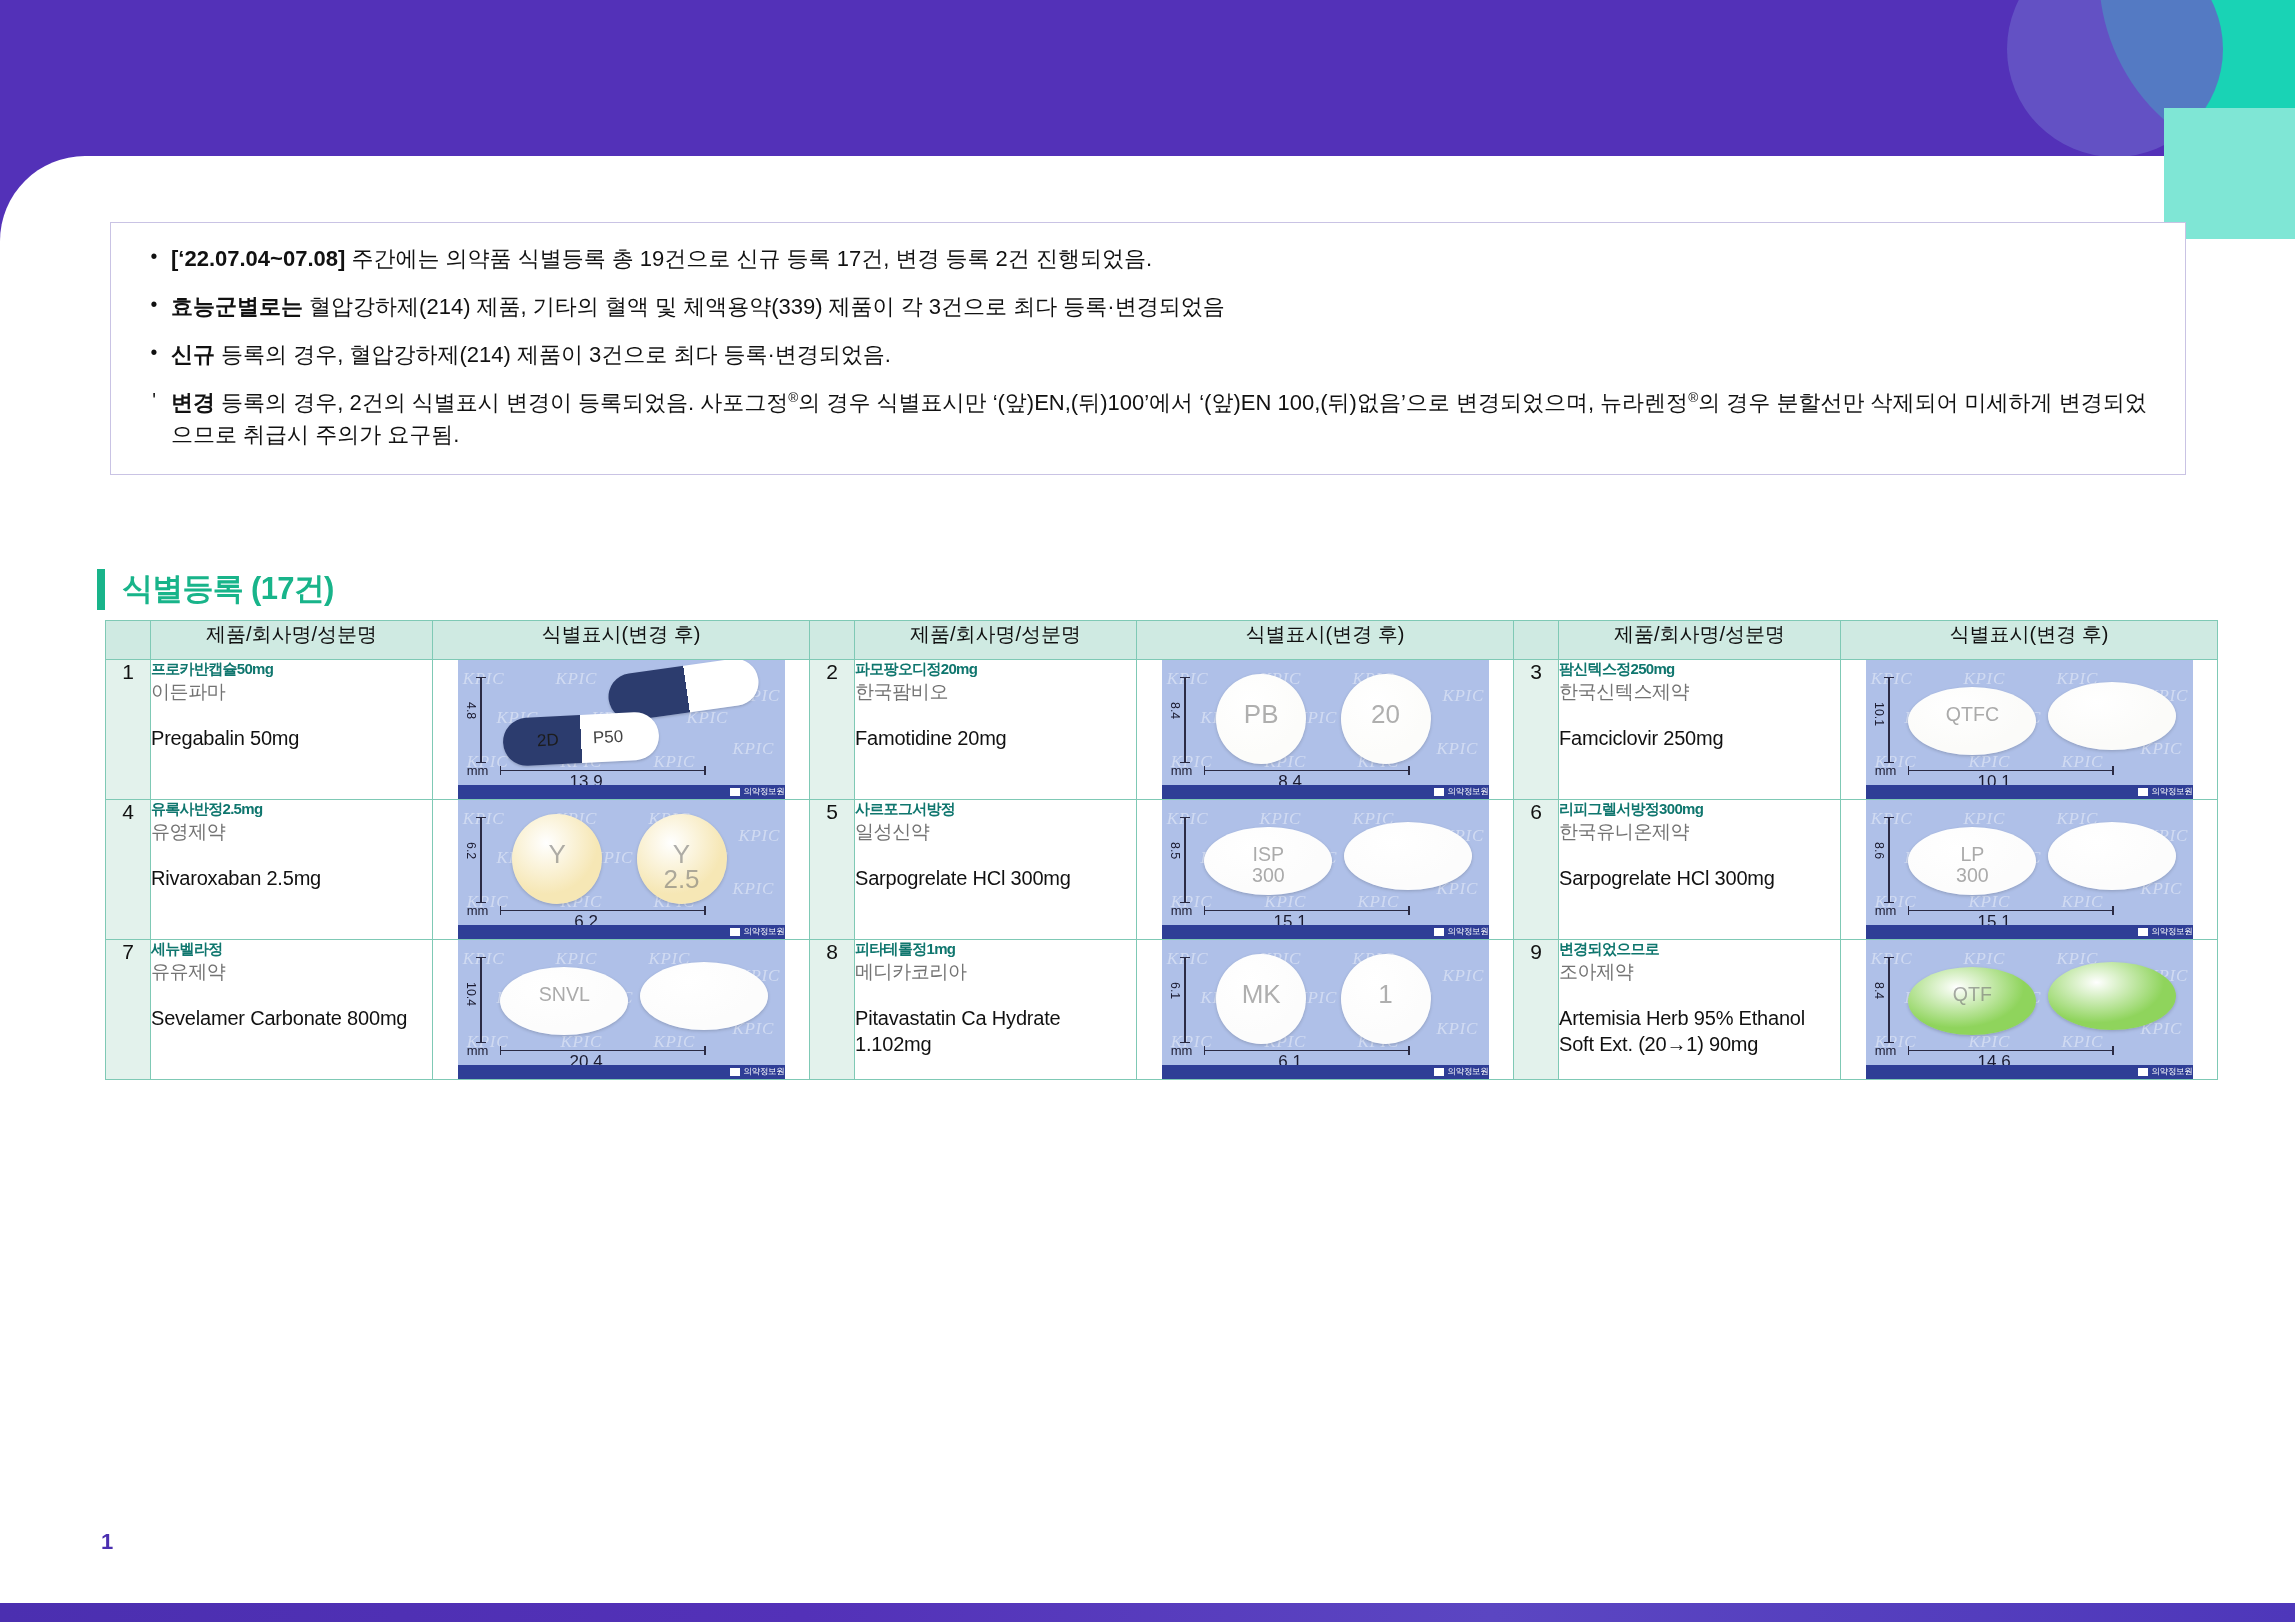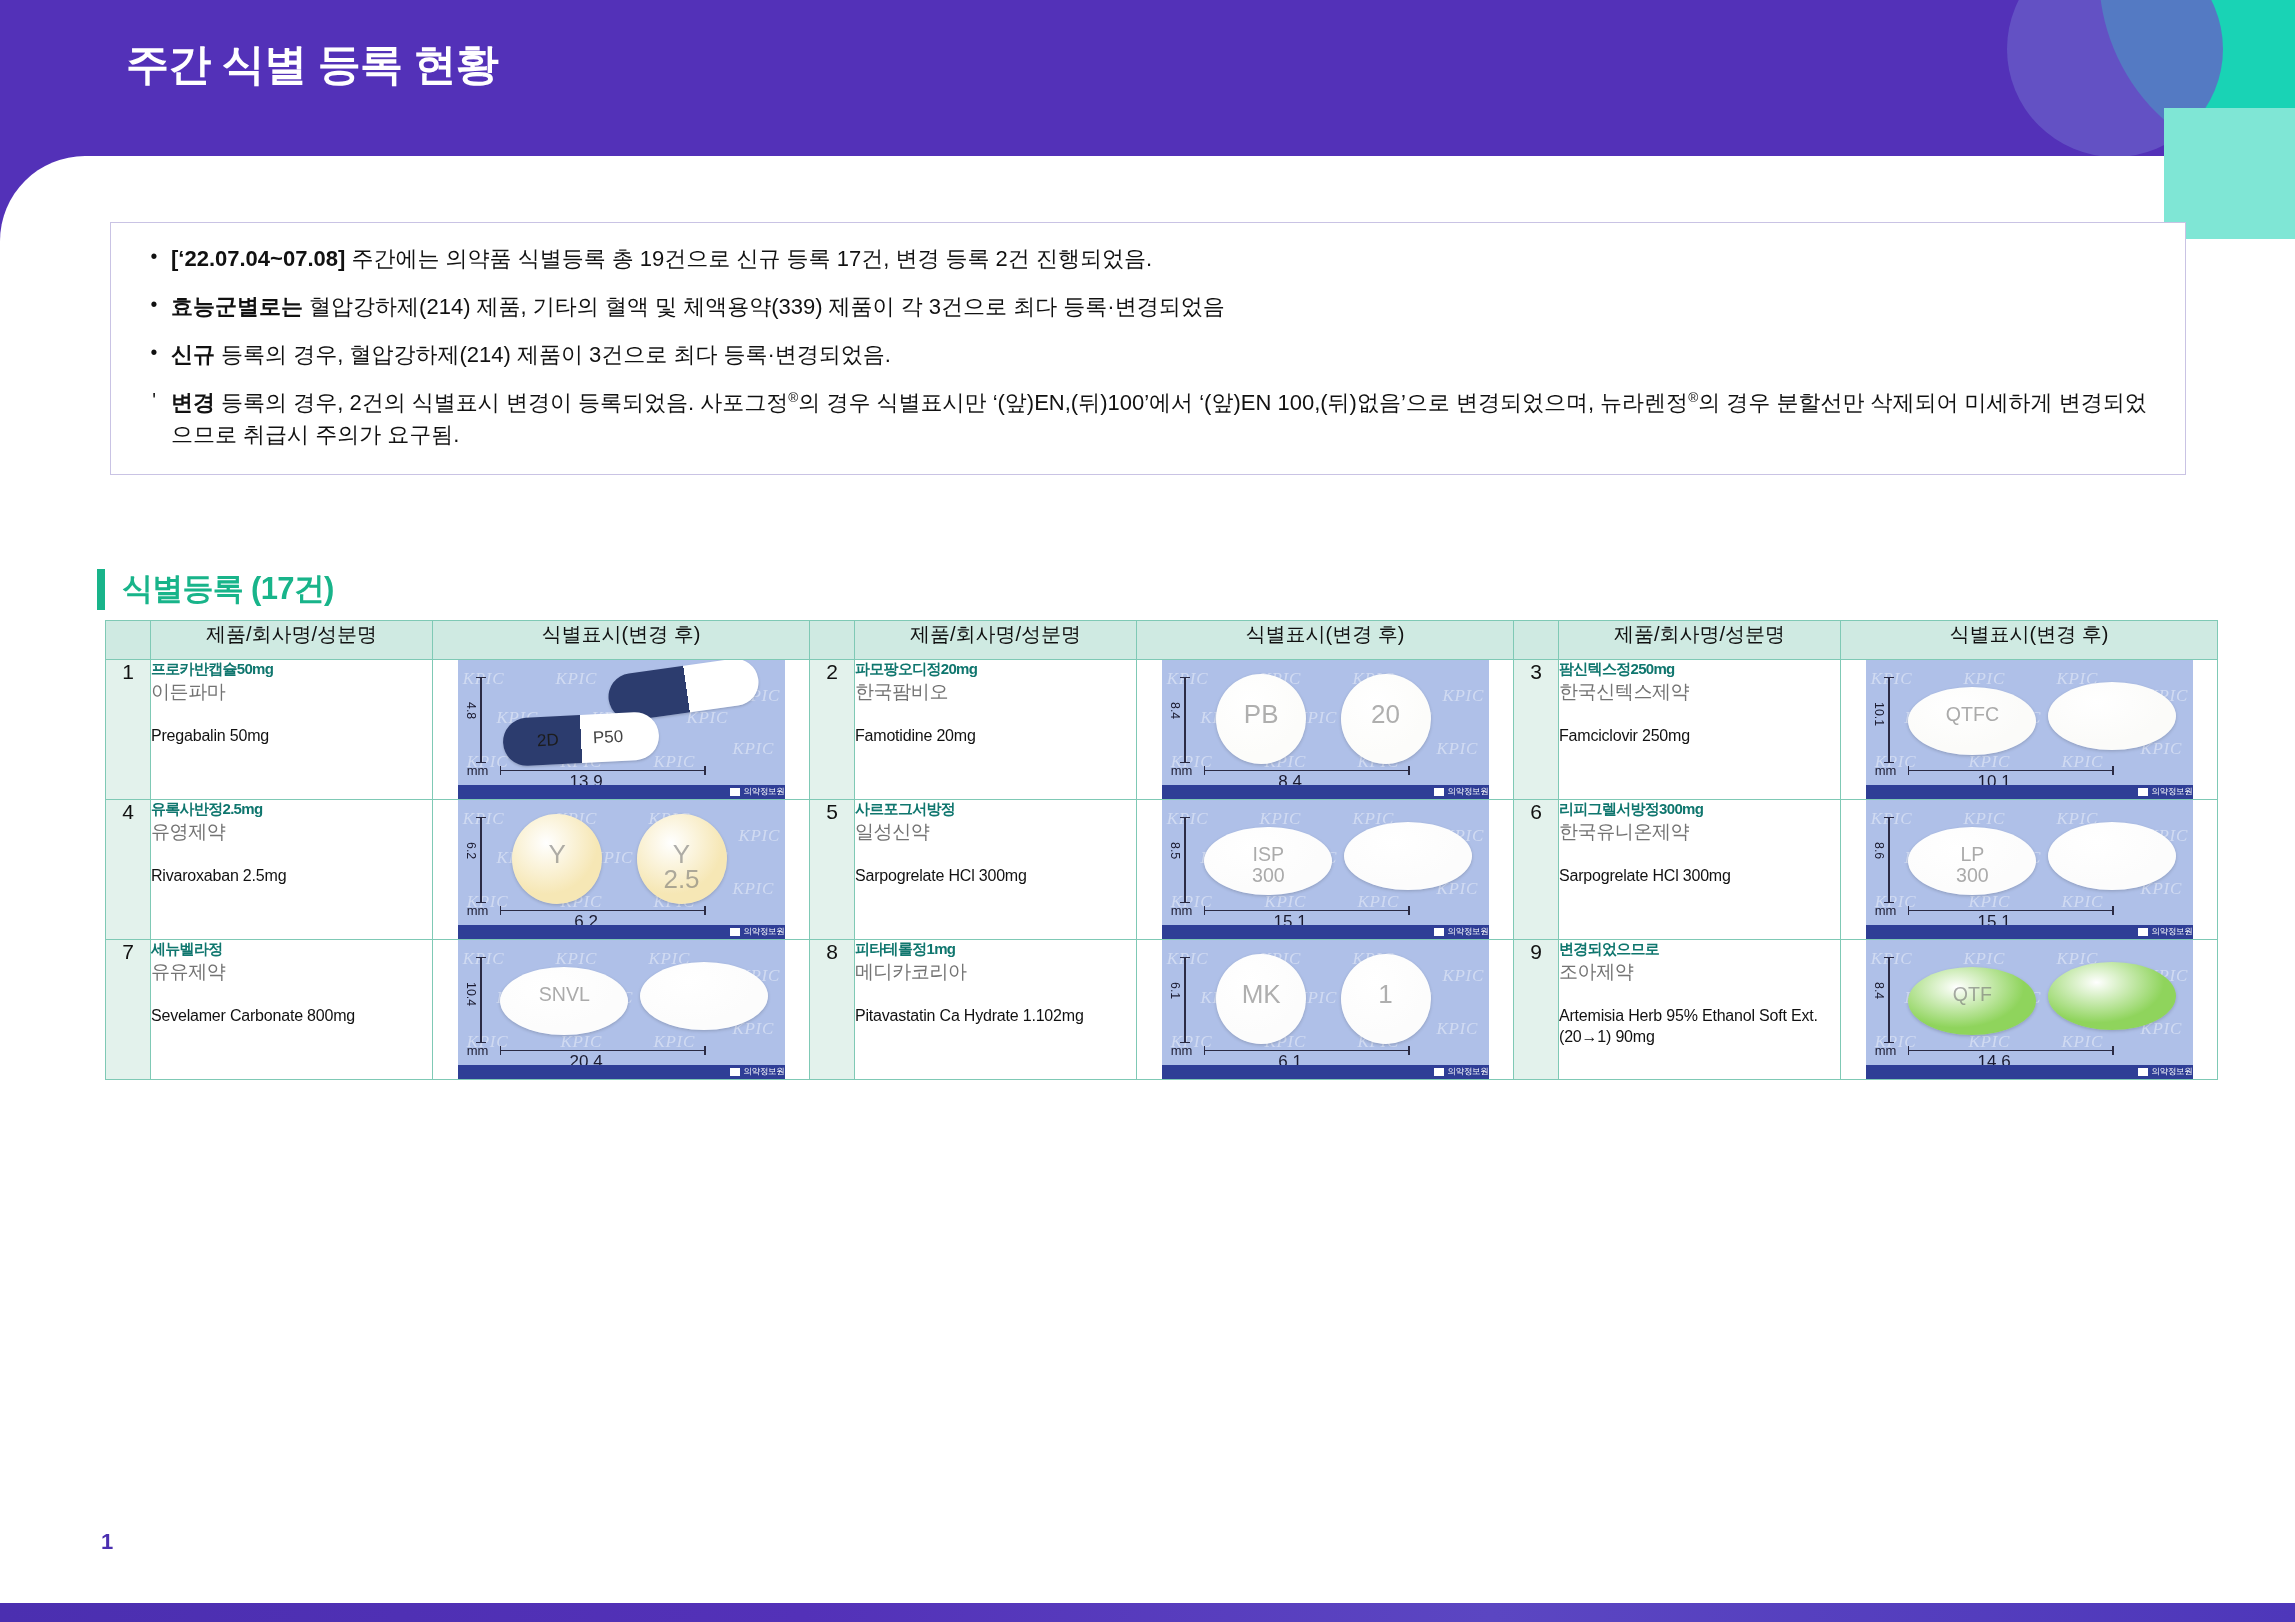--- a/index.html
+++ b/index.html
@@ -211,21 +211,21 @@
   }
   .prod-company {
     font-size: 19px;
     font-weight: 400;
     color: #737373;
     line-height: 1.3;
     letter-spacing: -0.4px;
     margin-top: 1.3px;
   }
   .prod-ingredient {
-    font-size: 16px;
+    font-size: 20px;
     font-weight: 400;
     color: #111111;
     line-height: 1.28;
     margin-top: 22px;
     letter-spacing: -0.2px;
   }
 
   
   .pill-photo {
     position: relative;
@@ -377,21 +377,20 @@
     width: 2295px; height: 19.6px;
     background: linear-gradient(90deg, #4B2FB0 0%, #5331B8 35%, #5B46C2 65%, #4E37BA 100%);
   }
 </style>
 </head>
 <body>
 
 <div class="header">
   <div class="deco-teal"></div>
   <div class="deco-circle"></div>
-  <div class="page-title">주간 식별 등록 현황</div>
 </div>
 <div class="header-curve"></div>
 <div class="deco-teal-2"></div>
 
 <div class="summary-box">
   <div id="bullets-container">
       <div class="bullet-row">
         <div class="bullet-dot">•</div>
         <div class="bullet-text"><span class="b">[‘22.07.04~07.08]</span><span> 주간에는 의약품 식별등록 총 19건으로 신규 등록 17건, 변경 등록 2건 진행되었음.</span></div>
       </div>

